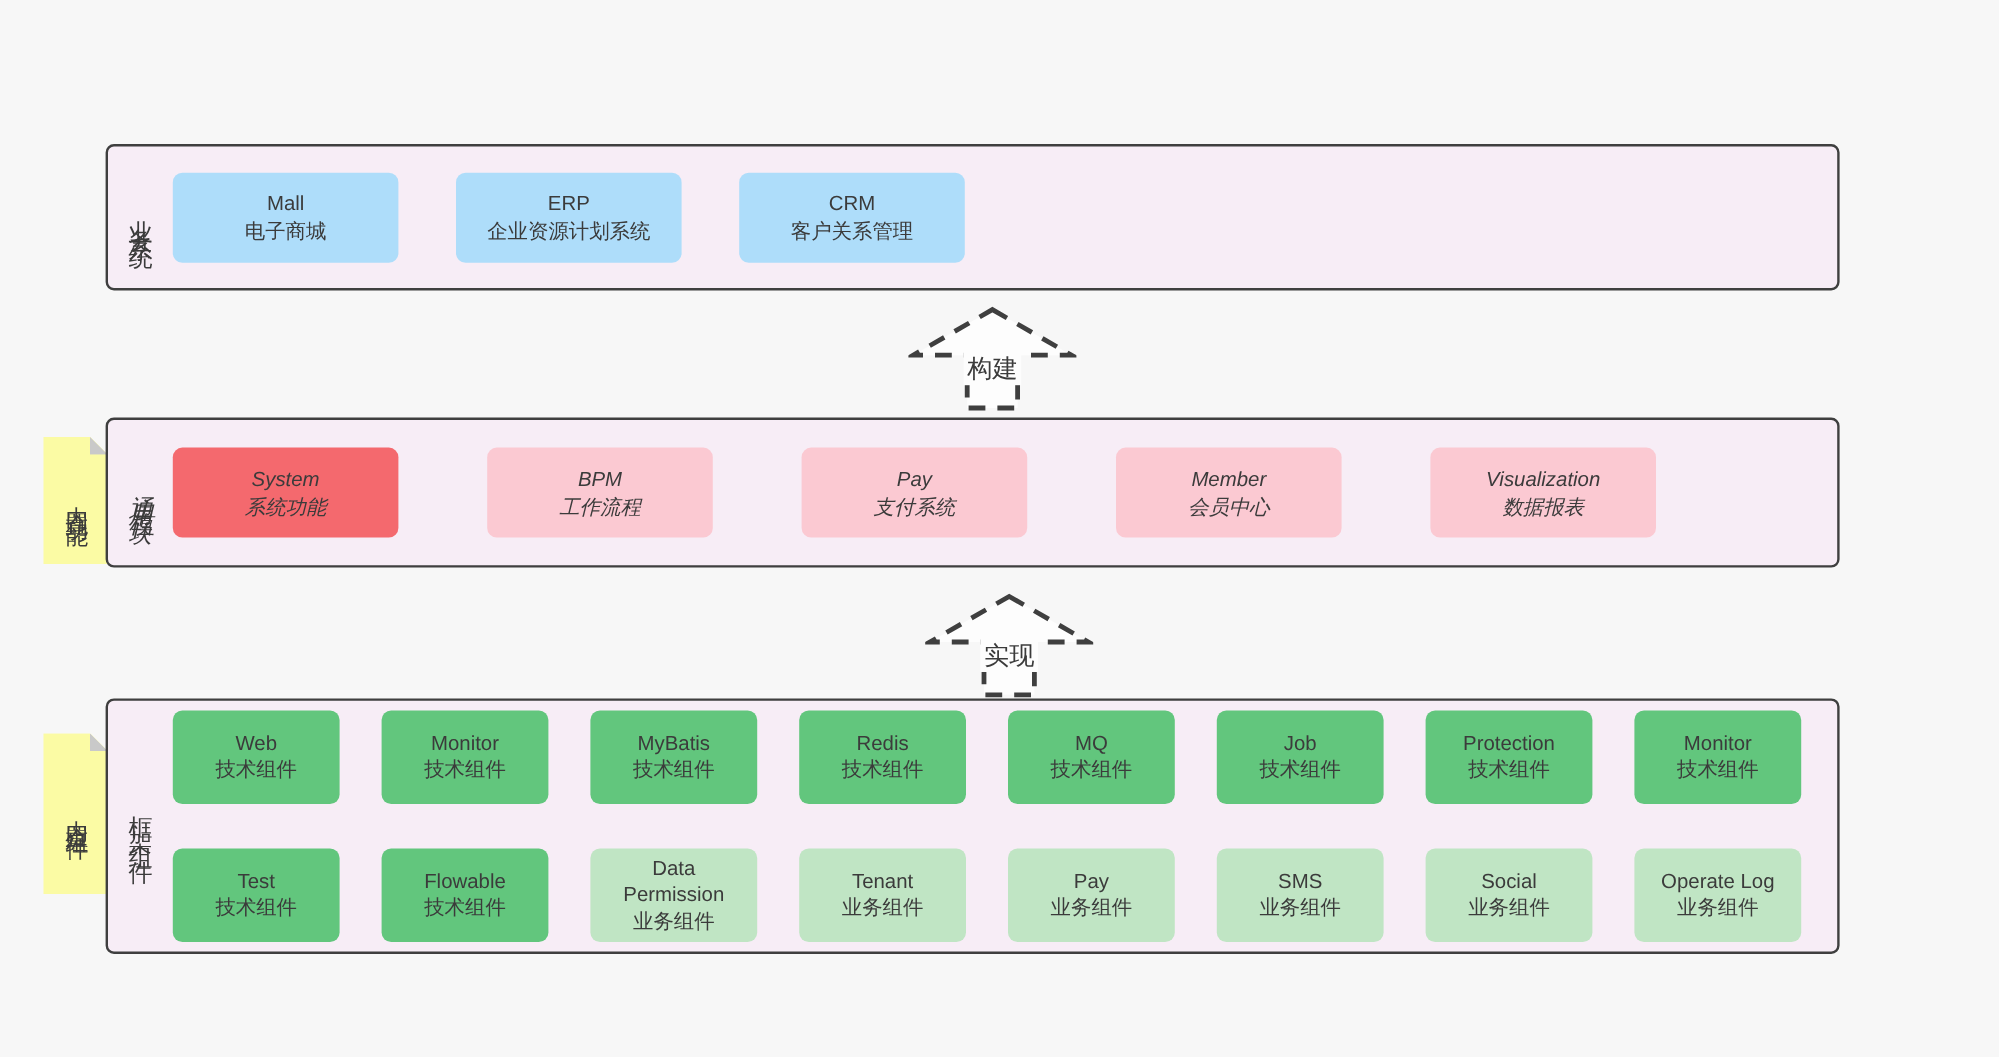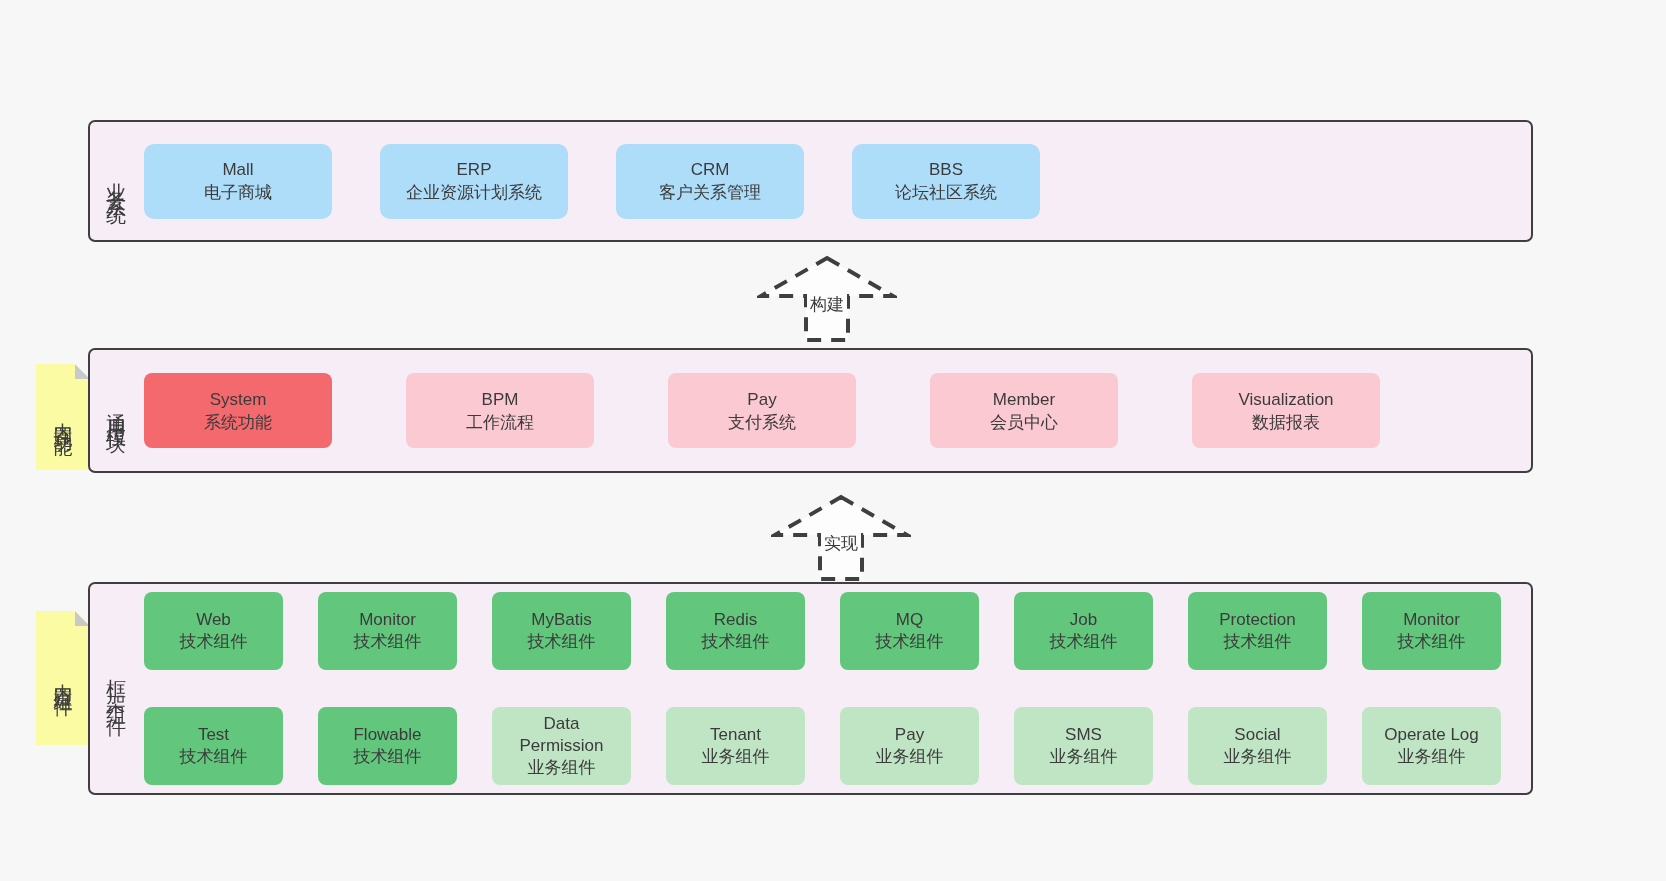--- a/index.html
+++ b/index.html
@@ -6,40 +6,40 @@
   body{background:var(--page-bg,#f7f7f7);font-family:"Liberation Sans",sans-serif;}
 
   .stage{position:relative;width:1666px;height:881px;background:var(--page-bg,#f7f7f7);
          color:var(--text,#3b3b3b);overflow:hidden;}
 
   
   .panel{position:absolute;left:88px;width:1445px;box-sizing:border-box;
          background:var(--panel-bg,#f7edf6);border:2px solid var(--panel-border,#3f3f3f);
          border-radius:7px;display:flex;z-index:1;}
   .panel-business{top:120px;height:122px;}
-  .panel-modules{top:348px;height:125px;}
+  .panel-modules{top:348px;height:125px;font-style:italic;}
   .panel-components{top:582px;height:213px;}
 
   .panel-label{flex:0 0 54px;display:flex;align-items:center;justify-content:center;
                writing-mode:vertical-rl;text-orientation:upright;
                font-size:20px;letter-spacing:7px;color:var(--text,#3b3b3b);}
   .panel-components .panel-label{letter-spacing:13px;}
 
   
   .box-row{flex:1;display:flex;align-items:center;gap:48px;padding-right:16px;}
   .box{box-sizing:border-box;border-radius:8px;display:flex;flex-direction:column;
        align-items:center;justify-content:center;text-align:center;
        font-size:17px;line-height:23px;padding:4px 8px;}
   .box-row.wide .box{flex:0 0 188px;height:75px;}
 
   .rows{flex:1;display:flex;flex-direction:column;justify-content:center;gap:37px;}
   .box-row.small{flex:none;gap:35px;padding-right:0;}
   .box-row.small .box{flex:0 0 139px;height:78px;line-height:22px;}
 
-  .v-blue{background:var(--blue,#aeddfa);border-radius:10px;}
+  .v-blue{background:var(--blue,#aeddfa);}
   .v-red{background:var(--red,#f4696e);}
   .v-pink{background:var(--pink,#fbc9d2);margin-left:26px;}
   .v-green{background:var(--green,#62c67d);}
   .v-light-green{background:var(--light-green,#c0e5c4);}
 
   
   .note{position:absolute;left:36px;width:54px;background:var(--yellow,#fbfba4);
         display:flex;align-items:center;justify-content:center;z-index:0;
         clip-path:polygon(0 0,calc(100% - 15px) 0,100% 15px,100% 100%,0 100%);}
   .note-modules{top:364px;height:106px;}
@@ -51,21 +51,21 @@
              font-size:19px;letter-spacing:5px;}
 
   
   .arrow{position:absolute;width:140px;height:88px;z-index:2;}
   .arrow-build{left:757px;top:255px;}
   .arrow-implement{left:771px;top:494px;}
   .arrow svg{display:block;width:100%;height:100%;}
   .arrow polygon{fill:#fdfdfd;stroke:var(--panel-border,#3f3f3f);
                  stroke-width:4;stroke-dasharray:14 10;}
   .arrow-label{position:absolute;left:50%;top:38px;transform:translateX(-50%);
-               background:#fdfdfd;padding:0 3px;font-size:17px;white-space:nowrap;}
+               background:#fdfdfd;padding:0 3px;font-size:21px;white-space:nowrap;}
 </style>
 </head>
 <body>
 
 <div class="stage">
 
   <div class="note note-modules">
     <div class="note-fold"></div>
     <div class="note-text">内置功能</div>
   </div>
@@ -83,24 +83,20 @@
     <div class="box-desc">电子商城</div>
   </div>
         <div class="box v-blue">
     <div class="box-name">ERP</div>
     <div class="box-desc">企业资源计划系统</div>
   </div>
         <div class="box v-blue">
     <div class="box-name">CRM</div>
     <div class="box-desc">客户关系管理</div>
   </div>
-        <div class="box v-blue">
-    <div class="box-name">BBS</div>
-    <div class="box-desc">论坛社区系统</div>
-  </div>
       </div>
   </section>
 
   <div class="arrow arrow-build">
     <svg viewBox="0 0 140 88">
       <polygon points="70,3 136,41 91,41 91,85 49,85 49,41 4,41"></polygon>
     </svg>
     <div class="arrow-label">构建</div>
   </div>
 

